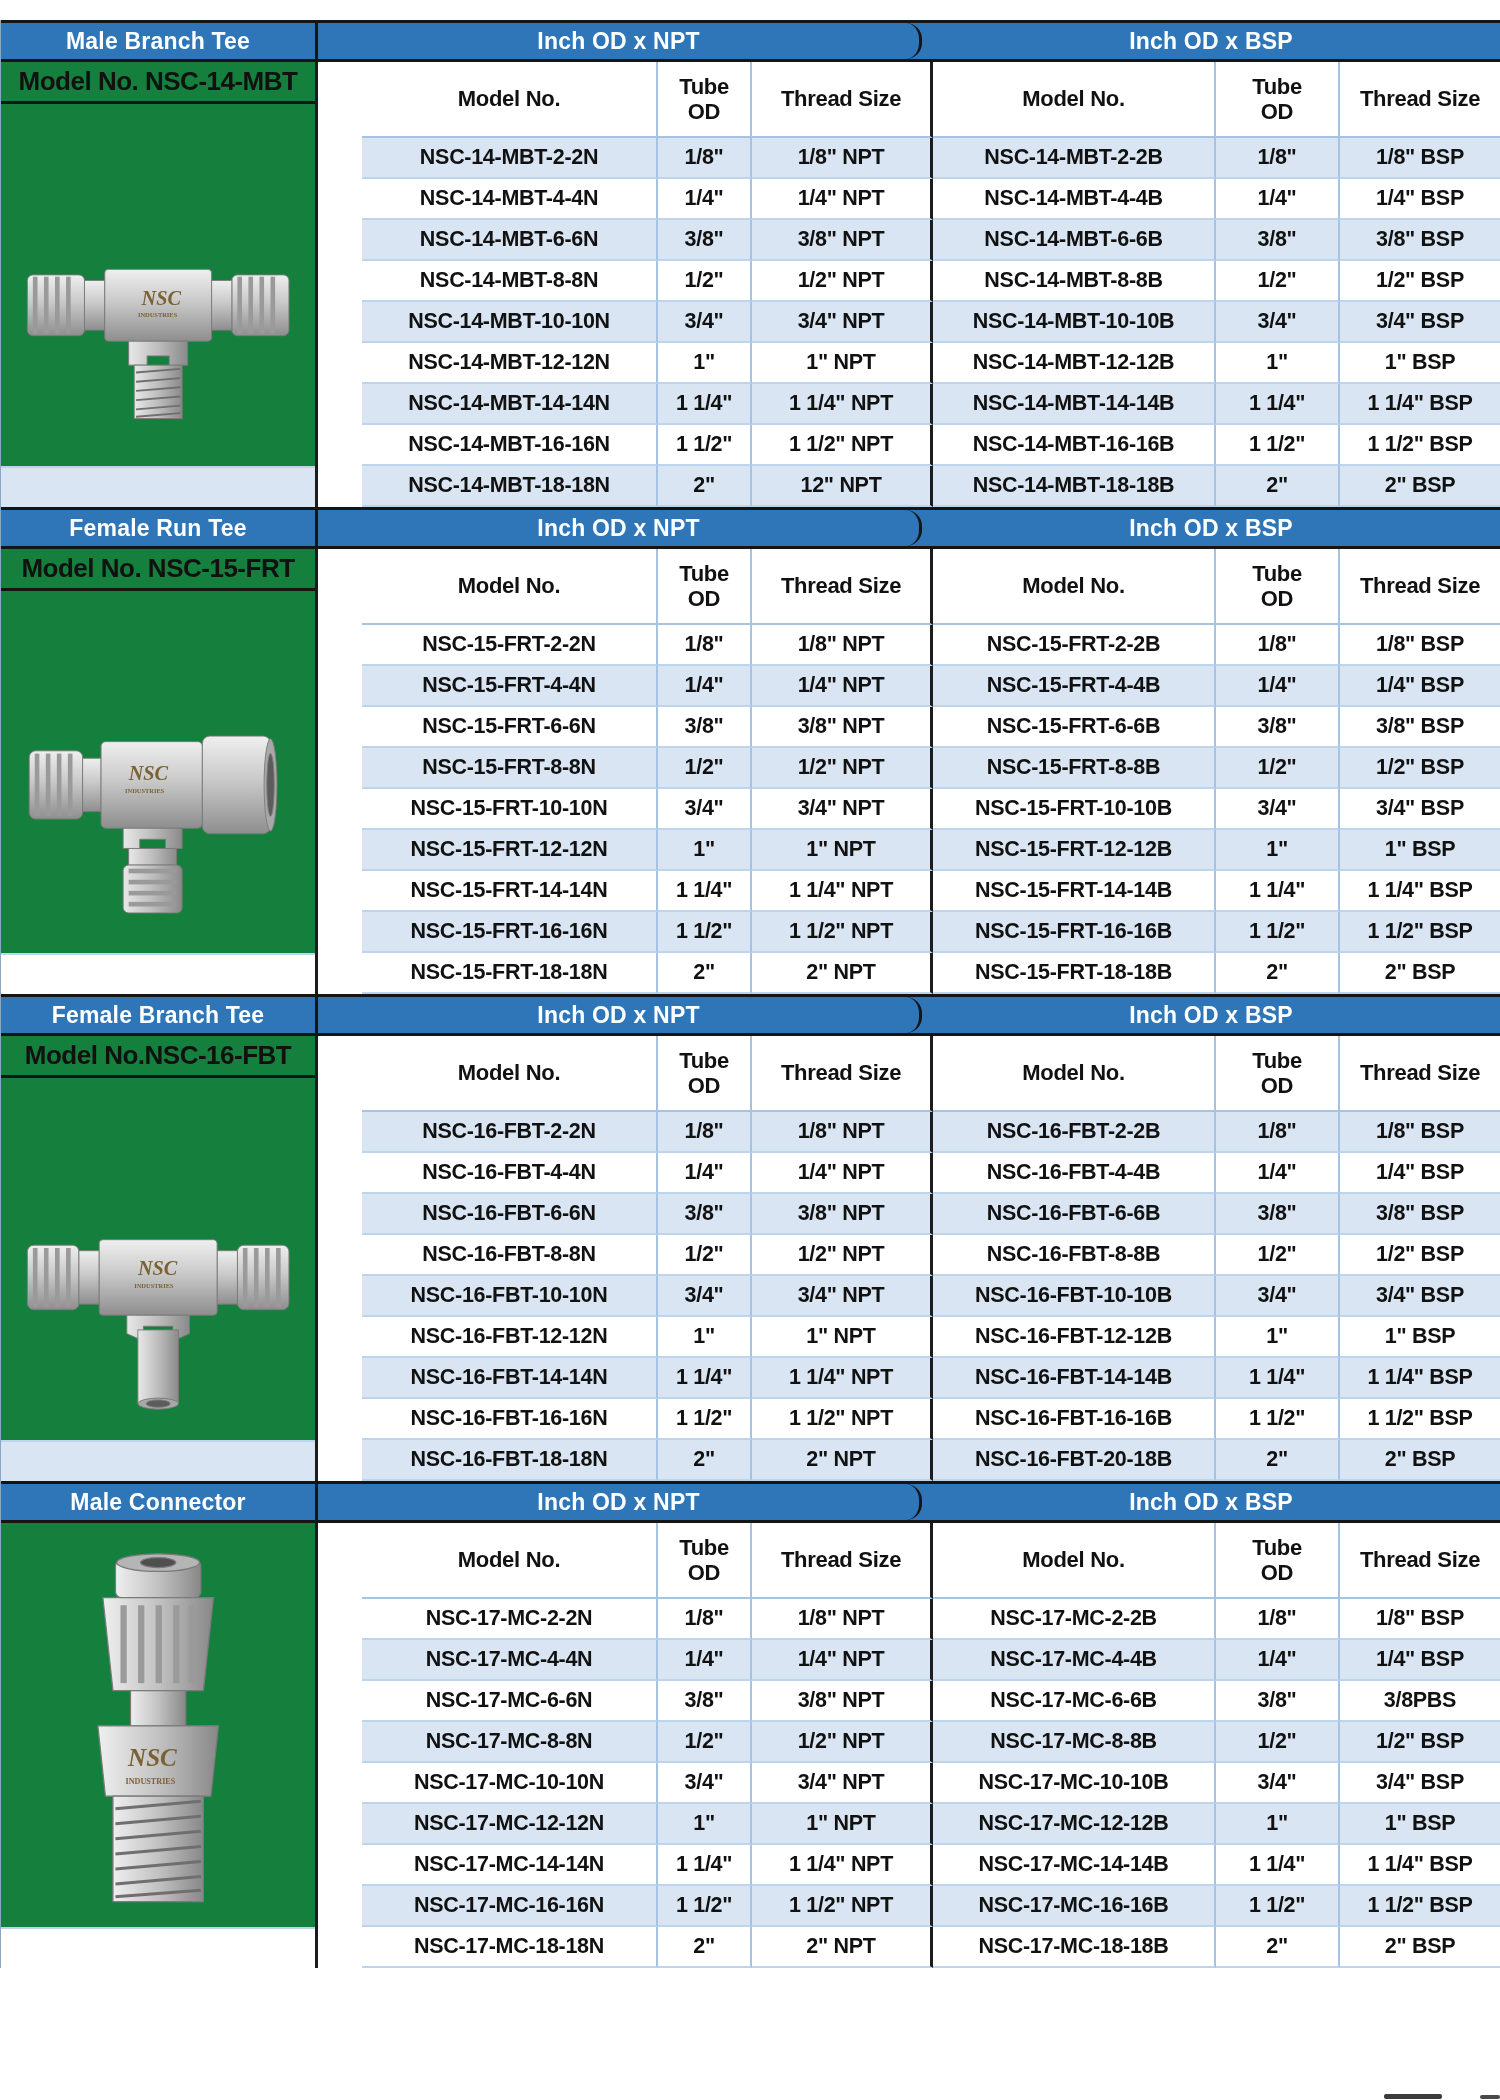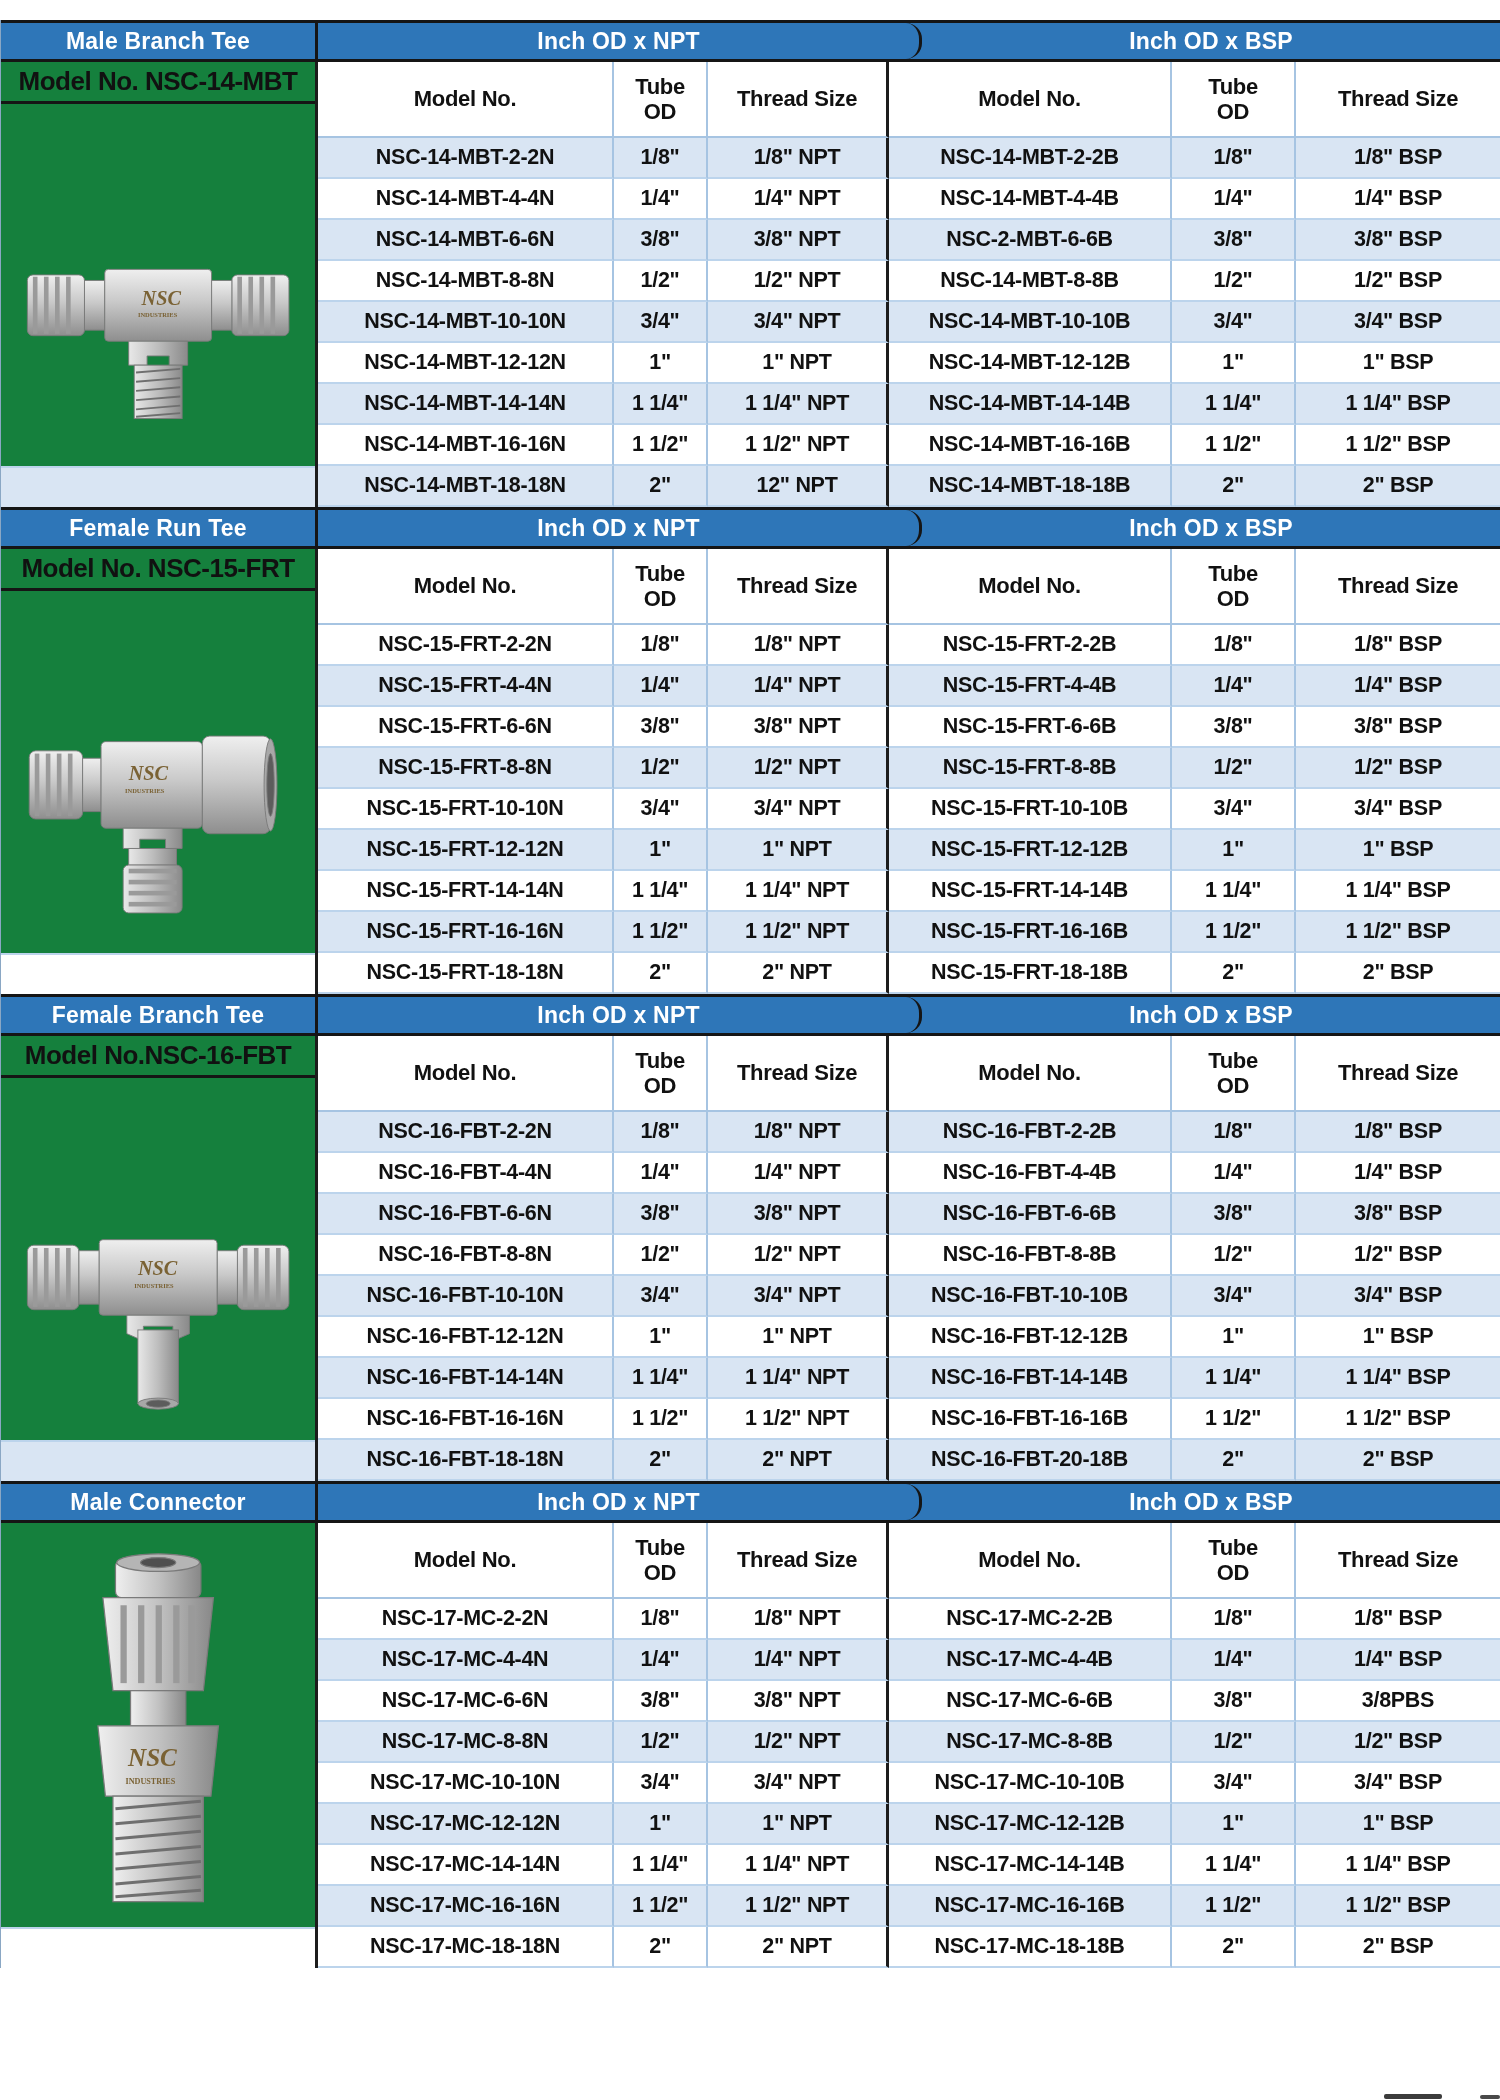--- a/index.html
+++ b/index.html
@@ -32,20 +32,21 @@
     font-size:26px; border-bottom:3px solid #151515; letter-spacing:-0.5px;
   }
   .img-area { flex:1; display:flex; align-items:flex-end; justify-content:center; overflow:hidden; }
   .img-area svg { max-width:88%; max-height:96%; }
   .bottom-strip { height:41px; border-top:2px solid #bcd4ec; }
 
   .tables {
     flex:1; display:grid;
     grid-template-columns:296px 94px 181px 283px 124px auto;
     grid-template-rows:76px repeat(9,41px);
+    margin-left:44px;
   }
   .cell {
     display:flex; align-items:center; justify-content:center;
     font-size:21.5px; letter-spacing:-0.3px; white-space:nowrap;
     border-right:2px solid #a6c4e2; border-bottom:2px solid #bcd4ec;
     background:#fff;
   }
   .cell.blue { background:#d9e5f3; }
   .cell.div-black { border-right:3px solid #1c1c1c; }
   .cell.last-col { border-right:none; }
@@ -136,21 +137,21 @@
           <div class="cell blue last-col">1/8" BSP</div>
           <div class="cell">NSC-14-MBT-4-4N</div>
           <div class="cell">1/4"</div>
           <div class="cell div-black">1/4" NPT</div>
           <div class="cell">NSC-14-MBT-4-4B</div>
           <div class="cell">1/4"</div>
           <div class="cell last-col">1/4" BSP</div>
           <div class="cell blue">NSC-14-MBT-6-6N</div>
           <div class="cell blue">3/8"</div>
           <div class="cell blue div-black">3/8" NPT</div>
-          <div class="cell blue">NSC-2-MBT-6-6B</div>
+          <div class="cell blue">NSC-14-MBT-6-6B</div>
           <div class="cell blue">3/8"</div>
           <div class="cell blue last-col">3/8" BSP</div>
           <div class="cell">NSC-14-MBT-8-8N</div>
           <div class="cell">1/2"</div>
           <div class="cell div-black">1/2" NPT</div>
           <div class="cell">NSC-14-MBT-8-8B</div>
           <div class="cell">1/2"</div>
           <div class="cell last-col">1/2" BSP</div>
           <div class="cell blue">NSC-14-MBT-10-10N</div>
           <div class="cell blue">3/4"</div>

